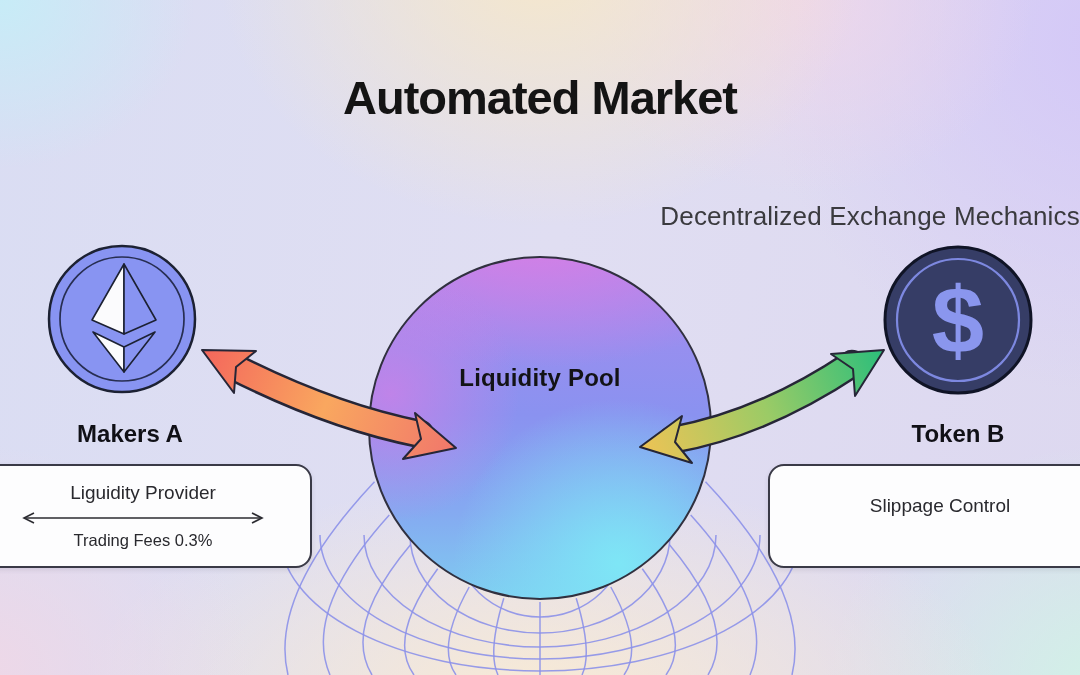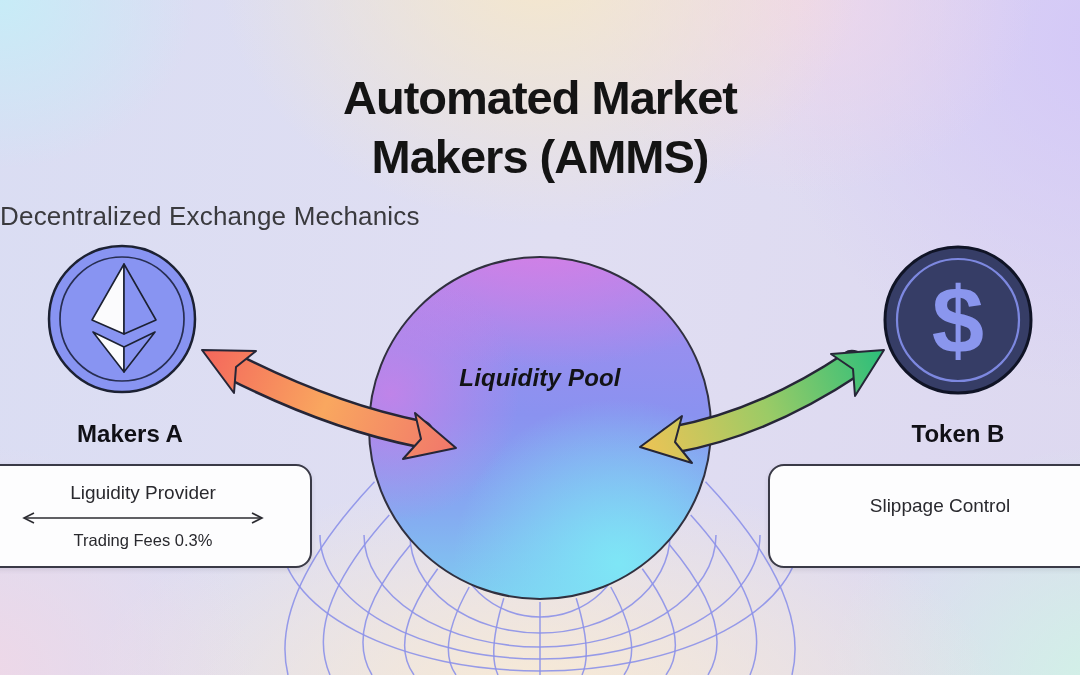--- a/index.html
+++ b/index.html
@@ -17,33 +17,32 @@
       radial-gradient(ellipse 420px 360px at 103% 102%, rgba(208,244,230,0.95) 0%, rgba(208,244,230,0) 68%),
       linear-gradient(100deg, #daddf3 0%, #e0def2 50%, #ddd8f0 100%);
   }
   svg.mesh, svg.fg { position:absolute; left:0; top:0; }
 
   .title {
     position:absolute; top:68px; left:0; right:0; text-align:center;
     font-size:47px; line-height:59px; font-weight:800; letter-spacing:-1px; color:#141414;
   }
   .subtitle {
-    position:absolute; top:201px; left:0; right:0; text-align:left;
+    position:absolute; top:201px; left:0; right:0; text-align:right;
     font-size:26px; line-height:30px; font-weight:400; letter-spacing:0.2px; color:#3a3a3e;
   }
 
   .sphere {
     position:absolute; left:368px; top:256px; width:344px; height:344px;
     border-radius:50%; border:2px solid #30303f;
     background:
       radial-gradient(circle at 73% 90%, #7ee6f6 0%, rgba(126,230,246,0) 42%),
       radial-gradient(circle at 6% 40%, rgba(212,126,230,0.7) 0%, rgba(212,126,230,0) 34%),
       radial-gradient(ellipse 130% 68% at 50% -10%, #db7de4 0%, rgba(219,125,228,0) 62%),
       linear-gradient(180deg, #a78bee 0%, #8a92f0 46%, #85a9f1 74%, #7fcbf0 100%);
-    font-style: italic;
   }
   .pool-label {
     position:absolute; top:106px; left:0; right:0; text-align:center;
     font-size:24px; line-height:28px; font-weight:700; color:#131316; letter-spacing:0.2px;
   }
   .pool-formula {
     position:absolute; top:156px; left:0; right:0; text-align:center;
     font-size:44px; line-height:52px; color:#111114; white-space:nowrap;
   }
   .f-x   { font-weight:600; margin-right:9px; }
@@ -142,21 +141,20 @@
 
     <g>
       <circle cx="958" cy="320" r="73" fill="#363d66" stroke="#101426" stroke-width="3"></circle>
       <circle cx="958" cy="320" r="61" fill="none" stroke="#7d88e0" stroke-width="2.2"></circle>
       <text x="958" y="353" text-anchor="middle" font-size="94" font-weight="600" fill="#8a96ee" font-family="Liberation Sans, sans-serif">$</text>
     </g>
   </svg>
 
   <div class="title">
     <div>Automated Market</div>
-    <div>Makers (AMMS)</div>
   </div>
   <div class="subtitle">Decentralized Exchange Mechanics</div>
 
   <div class="token-label token-a">Makers A</div>
   <div class="token-label token-b">Token B</div>
 
   <div class="card card-left">
     <div class="card-title">Liguidity Provider</div>
     <svg class="fee-arrow" width="252" height="16" viewBox="0 0 252 16">
       <line x1="7" y1="8" x2="245" y2="8"></line>

